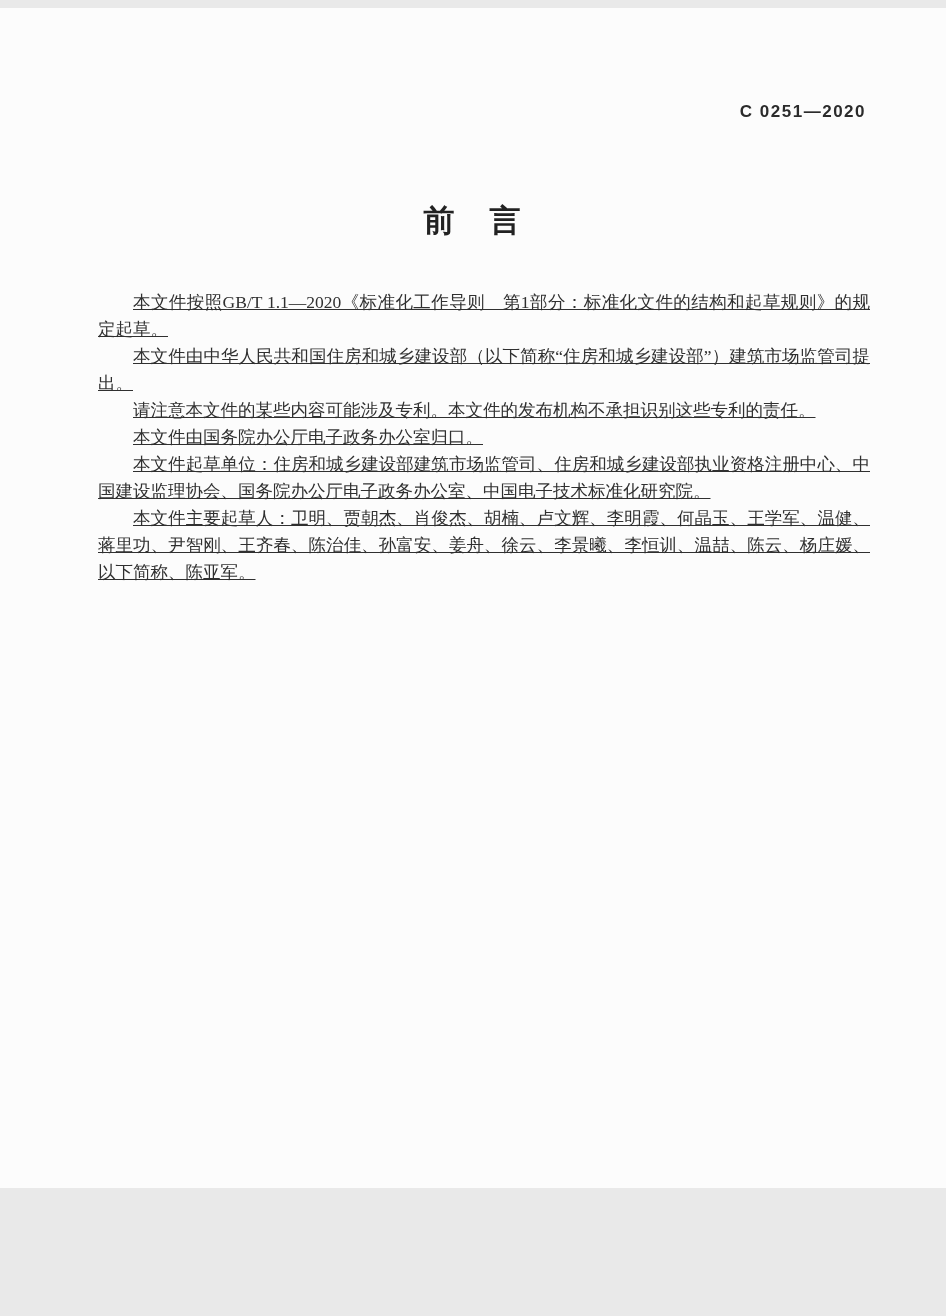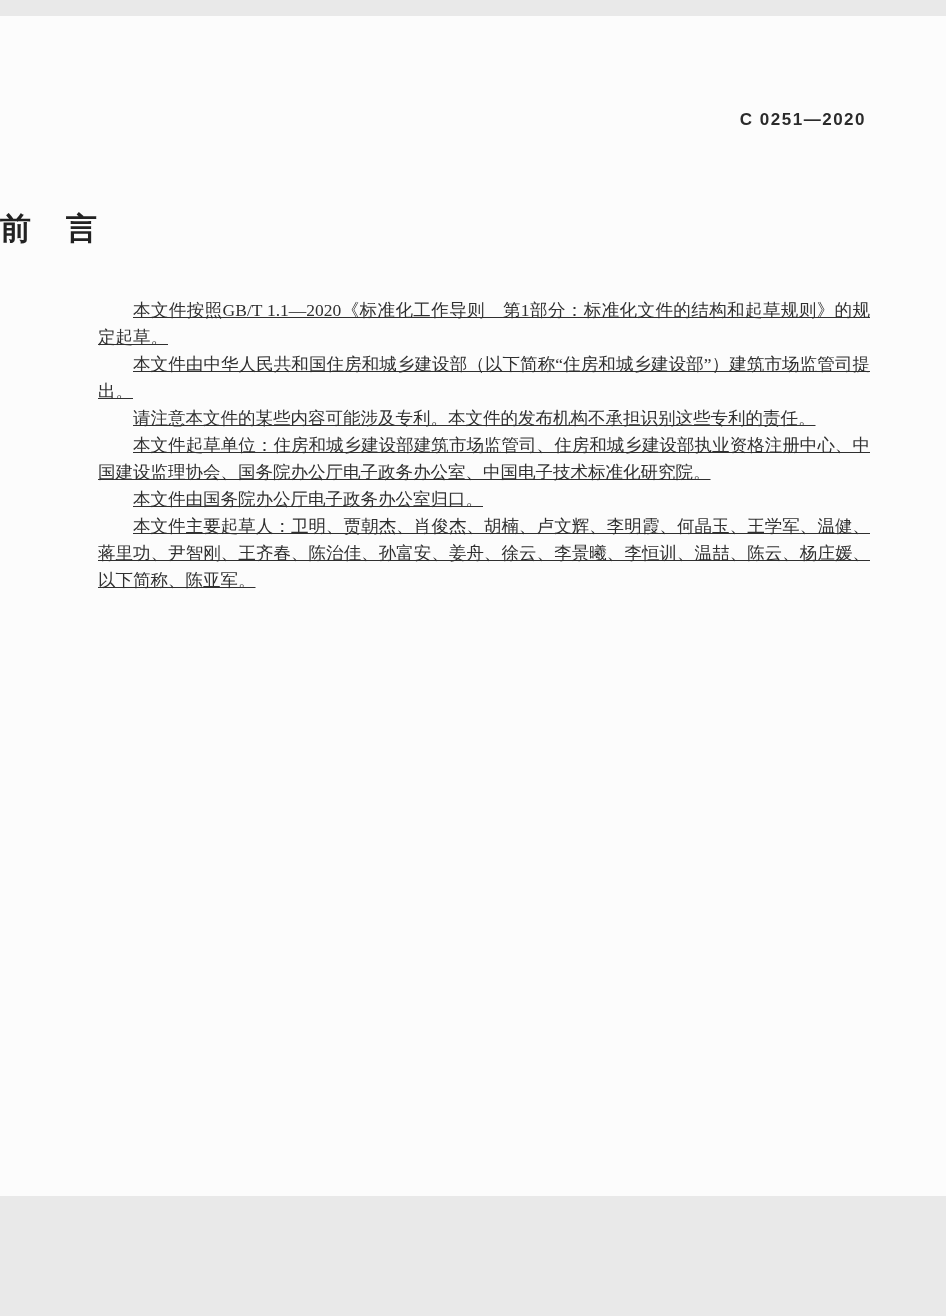--- a/index.html
+++ b/index.html
@@ -4,41 +4,42 @@
 <style>
   html, body {
     margin: 0;
     padding: 0;
     background: #e9e9e9;
   }
   .page {
     position: relative;
     width: 946px;
     height: 1180px;
-    margin: 16px auto;
+    margin: 8px auto;
     background: #fcfcfc;
     overflow: hidden;
     font-family: "Liberation Serif", "DejaVu Serif", serif;
     color: #333333;
   }
   .standard-code {
     position: absolute;
     top: 94px;
     right: 80px;
     font-family: "Liberation Sans", "DejaVu Sans", sans-serif;
     font-size: 17px;
     font-weight: 600;
     letter-spacing: 1.5px;
     color: #2b2b2b;
   }
   .doc-title {
     position: absolute;
     top: 192px;
     left: 0;
     width: 100%;
+    text-align: center;
     font-size: 31px;
     font-weight: 700;
     color: #222222;
     letter-spacing: 2px;
   }
   .foreword-body {
     position: absolute;
     top: 281px;
     left: 98px;
     width: 772px;
@@ -72,20 +73,20 @@
 <div class="page">
 
   <div class="standard-code">C 0251—2020</div>
 
   <div class="doc-title">前　言</div>
 
   <div class="foreword-body">
     <p>本文件按照GB/T 1.1—2020《标准化工作导则　第1部分：标准化文件的结构和起草规则》的规定起草。</p>
     <p>本文件由中华人民共和国住房和城乡建设部（以下简称“住房和城乡建设部”）建筑市场监管司提出。</p>
     <p>请注意本文件的某些内容可能涉及专利。本文件的发布机构不承担识别这些专利的责任。</p>
+    <p>本文件由国务院办公厅电子政务办公室归口。</p>
     <p>本文件起草单位：住房和城乡建设部建筑市场监管司、住房和城乡建设部执业资格注册中心、中国建设监理协会、国务院办公厅电子政务办公室、中国电子技术标准化研究院。</p>
-    <p>本文件由国务院办公厅电子政务办公室归口。</p>
     <p>本文件主要起草人：卫明、贾朝杰、肖俊杰、胡楠、卢文辉、李明霞、何晶玉、王学军、温健、蒋里功、尹智刚、王齐春、陈治佳、孙富安、姜舟、徐云、李景曦、李恒训、温喆、陈云、杨庄媛、以下简称、陈亚军。</p>
   </div>
 
   <div class="page-number">Ⅲ</div>
 
 </div>
 
 </body></html>

